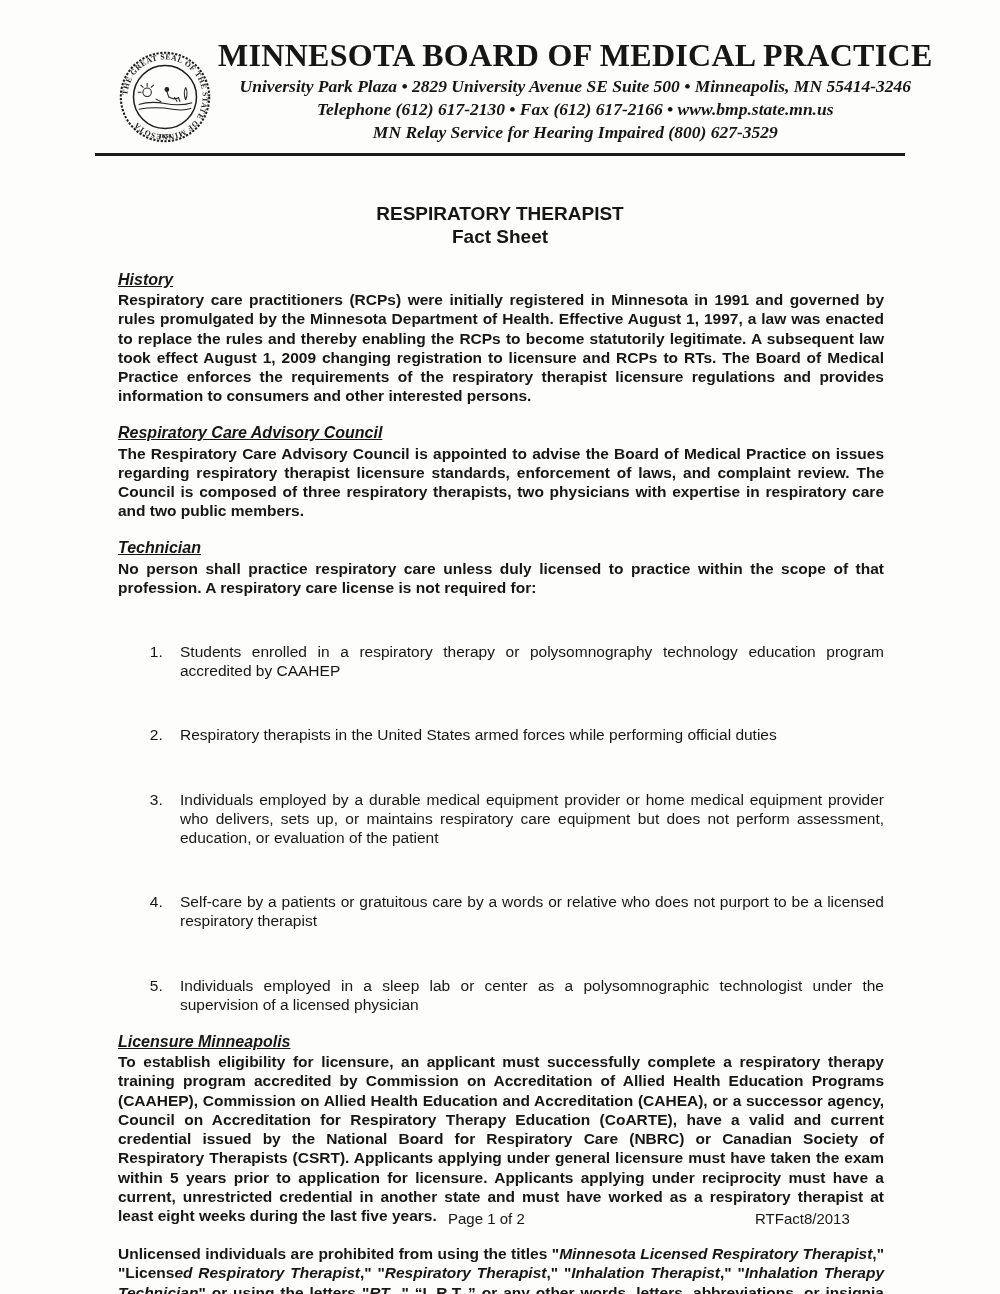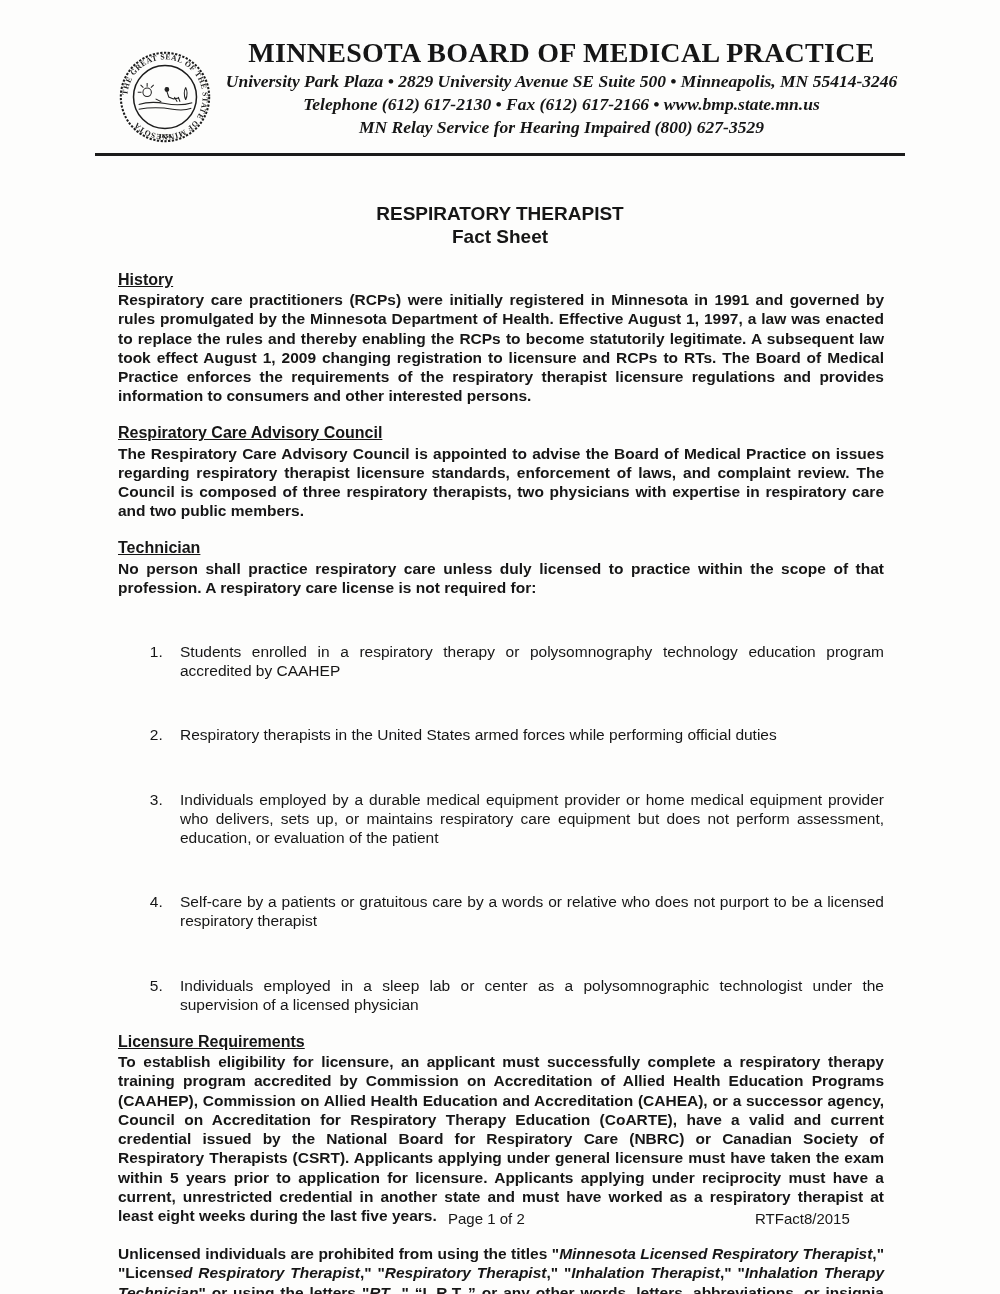--- a/index.html
+++ b/index.html
@@ -21,21 +21,21 @@
   }
   .seal-wrap { flex: 0 0 auto; width: 94px; height: 94px; margin-top: 16px; }
   .seal-wrap svg { width: 100%; height: 100%; }
   .letterhead-text {
     flex: 1;
     text-align: center;
     font-family: "Liberation Serif", serif;
     padding-left: 6px;
   }
   .org-name {
-    font-size: 28px;
+    font-size: 32px;
     font-weight: bold;
     letter-spacing: 0.3px;
     margin-top: 3px;
     white-space: nowrap;
   }
   .addr-line {
     font-size: 17.5px;
     font-weight: bold;
     font-style: italic;
     margin-top: 2px;
@@ -61,20 +61,21 @@
     margin: 22px 116px 0 118px;
     font-size: 15.5px;
     line-height: 19.2px;
   }
   .section { margin-top: 18px; }
   .sec-heading {
     font-size: 16px;
     font-weight: bold;
     text-decoration: underline;
     margin: 0 0 1px 0;
+    font-style: italic;
   }
   .body-text { margin: 0; text-align: justify; font-weight: bold; }
   .para-gap { margin-top: 19px; }
   ol.exempt-list { margin: 0; padding-left: 49px; }
   ol.exempt-list li { text-align: justify; padding-left: 13px; margin-top: 45px; }
 
   
   .footer { position: absolute; top: 1210px; left: 0; width: 1000px; font-size: 15px; }
   .page-num { position: absolute; left: 448px; }
   .doc-ref  { position: absolute; left: 755px; }
@@ -142,25 +143,25 @@
       <ol class="exempt-list">
         <li>Students enrolled in a respiratory therapy or polysomnography technology education program accredited by CAAHEP</li>
         <li>Respiratory therapists in the United States armed forces while performing official duties</li>
         <li>Individuals employed by a durable medical equipment provider or home medical equipment provider who delivers, sets up, or maintains respiratory care equipment but does not perform assessment, education, or evaluation of the patient</li>
         <li>Self-care by a patients or gratuitous care by a words or relative who does not purport to be a licensed respiratory therapist</li>
         <li>Individuals employed in a sleep lab or center as a polysomnographic technologist under the supervision of a licensed physician</li>
       </ol>
     </div>
 
     <div class="section">
-      <h3 class="sec-heading">Licensure Requirements</h3>
+      <h3 class="sec-heading">Licensure Minneapolis</h3>
       <p class="body-text">To establish eligibility for licensure, an applicant must successfully complete a respiratory therapy training program accredited by Commission on Accreditation of Allied Health Education Programs (CAAHEP), Commission on Allied Health Education and Accreditation (CAHEA), or a successor agency, Council on Accreditation for Respiratory Therapy Education (CoARTE), have a valid and current credential issued by the National Board for Respiratory Care (NBRC) or Canadian Society of Respiratory Therapists (CSRT).  Applicants applying under general licensure must have taken the exam within 5 years prior to application for licensure.  Applicants applying under reciprocity must have a current, unrestricted credential in another state and must have worked as a respiratory therapist at least eight weeks during the last five years.</p>
       <p class="body-text para-gap"><span>Unlicensed individuals are prohibited from using the titles "</span><span style="font-style: italic;">Minnesota Licensed Respiratory Therapist</span><span>," "Licens</span><span style="font-style: italic;">ed Respiratory Therapist</span><span>,"  "</span><span style="font-style: italic;">Respiratory Therapist</span><span>," "</span><span style="font-style: italic;">Inhalation Therapist</span><span>," "</span><span style="font-style: italic;">Inhalation Therapy Technician</span><span>" or using the letters "</span><span style="font-style: italic;">RT.,</span><span>." “L.R.T.,” or any other words, letters, abbreviations, or insignia indicating or implying that the individual is eligible for licensure by the state under this statute.  Respiratory therapists licensed in Minnesota shall wear a name tag identifying them as a respiratory therapist while in a professional setting.  Licensees are given the exclusive right to use the protected titles.</span></p>
     </div>
 
   </div>
 
   <div class="footer">
     <span class="page-num">Page 1 of 2</span>
-    <span class="doc-ref">RTFact8/2015</span>
+    <span class="doc-ref">RTFact8/2013</span>
   </div>
 
 </div>
 
 </body></html>

